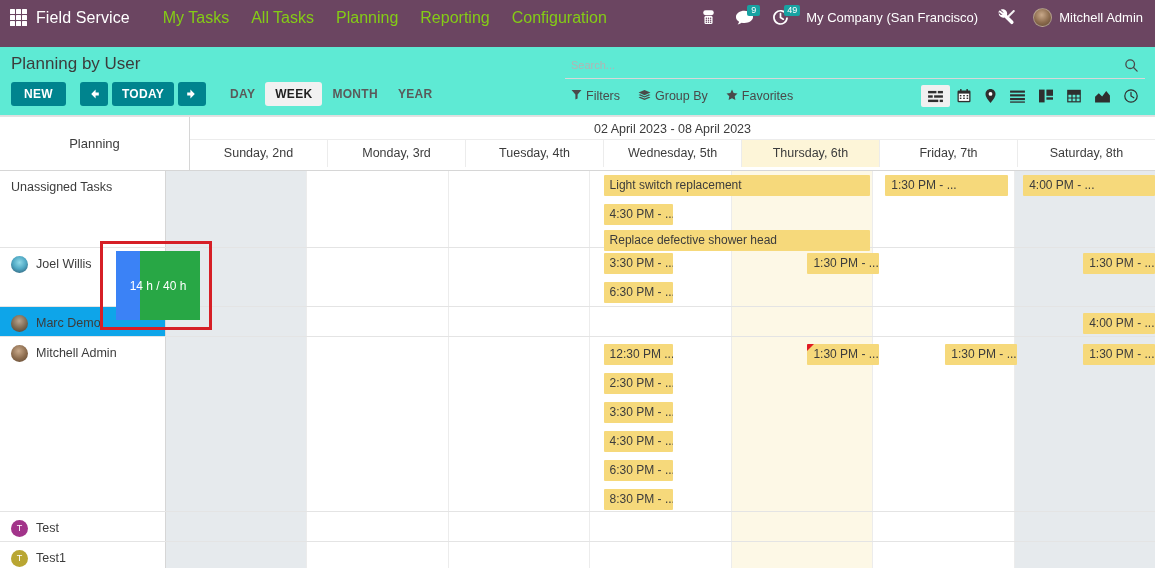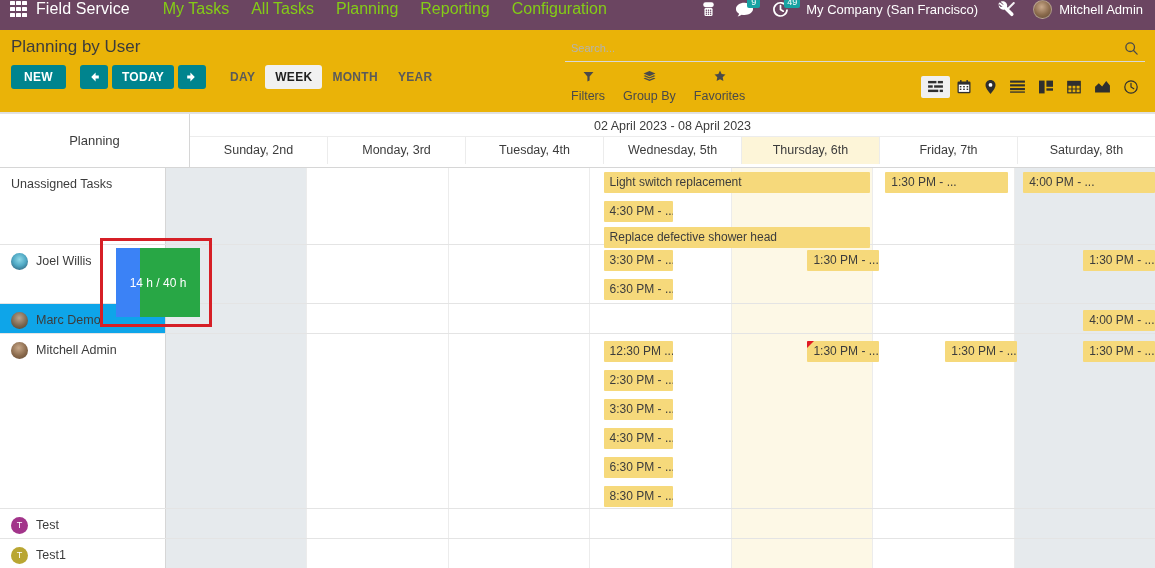--- a/index.html
+++ b/index.html
@@ -8,21 +8,21 @@
     width: 1155px; height: 568px;
     font-family: "Liberation Sans", sans-serif;
     font-size: 13px;
     color: #374151;
     background: #ffffff;
     overflow: hidden;
   }
 
   
   .navbar {
-    height: 30px;
+    height: 47px;
     background: #6b4561;
     display: flex;
     align-items: center;
     padding: 0 8px 12px 6px;
     color: #ffffff;
     font-size: 13px;
     position: relative;
   }
   .apps-grid {
     width: 17px; height: 17px;
@@ -95,21 +95,21 @@
     width: 19px; height: 19px;
     border-radius: 50%;
     background: radial-gradient(circle at 45% 35%, #c9a98a 0%, #8a6a4c 55%, #5d4632 100%);
     border: 1px solid rgba(255,255,255,.35);
     flex: none;
   }
   .user-name { font-size: 13px; color: #fff; white-space: nowrap; }
 
   
   .control-panel {
-    background: #eab308;
+    background: #5eead4;
     border-bottom: 1px solid #dfdfdf;
     padding: 0;
     position: relative;
   }
   .cp-row { display: flex; align-items: flex-start; }
   .cp-left { width: 565px; padding: 7px 0 0 11px; }
   .cp-right { flex: 1; padding: 0 10px 0 0; }
 
   .page-title {
     font-size: 17px;
@@ -188,21 +188,20 @@
     gap: 0;
   }
   .filter-item {
     display: flex; align-items: center; gap: 4px;
     font-size: 12.5px;
     color: #4a4a4a;
     padding: 2px 10px 2px 0;
     margin-right: 8px;
     cursor: pointer;
     white-space: nowrap;
-    flex-direction: column;
   }
   .view-switcher { margin-left: auto; display: flex; align-items: center; gap: 0; }
   .vs-btn {
     padding: 3px 7px;
     cursor: pointer;
     display: flex; align-items: center; justify-content: center;
     border-radius: 2px;
     color: #3b3b3b;
     min-width: 25px;
     height: 22px;

